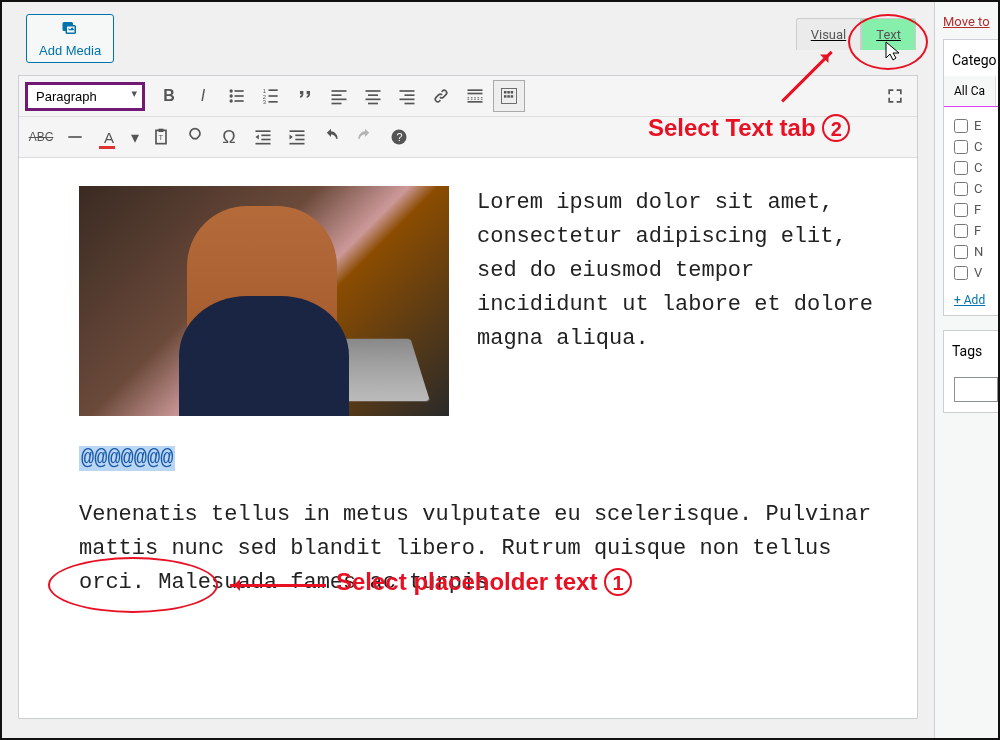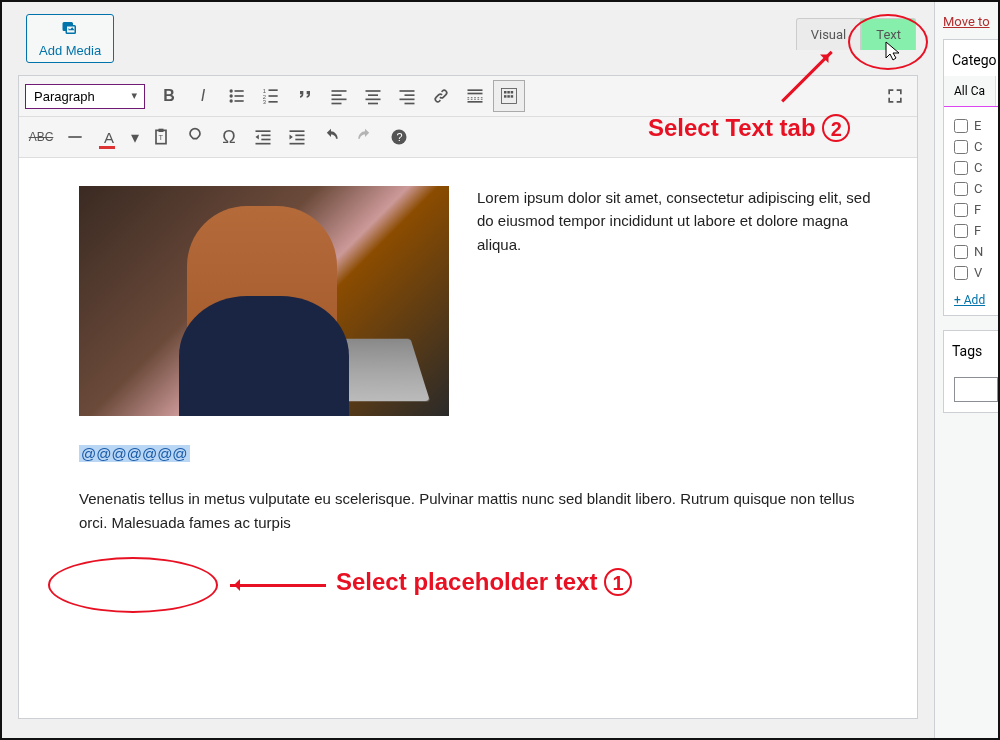--- a/index.html
+++ b/index.html
@@ -4,37 +4,37 @@
 <style>
   * { box-sizing: border-box; margin: 0; padding: 0; }
   body { font-family: -apple-system, BlinkMacSystemFont, "Segoe UI", Roboto, sans-serif; background: #f0f0f1; overflow: hidden; width: 1000px; height: 740px; position: relative; border: 2px solid #111; }
   .main { display: flex; width: 100%; height: 100%; }
   .editor-area { flex: 0 0 932px; padding: 12px 0 0 0; background: #f0f0f1; position: relative; }
   .sidebar { flex: 1; background: #f6f7f7; border-left: 1px solid #ccd0d4; padding: 0; }
   
   .add-media-btn { display: inline-flex; align-items: center; gap: 6px; background: #f6f7f7; border: 1px solid #0073aa; color: #0073aa; padding: 4px 12px; border-radius: 3px; font-size: 13px; margin-left: 24px; cursor: pointer; flex-direction: column; }
   .add-media-btn svg { width: 18px; height: 18px; fill: #0073aa; }
 
-  .tabs { position: absolute; top: 16px; right: 18px; display: flex; }
+  .tabs { position: absolute; top: 16px; right: 18px; display: flex; text-decoration: underline; }
   .tab { padding: 8px 14px; font-size: 13px; color: #555; background: #ebebeb; border: 1px solid #ccc; border-bottom: none; cursor: pointer; }
   .tab.visual { border-top-left-radius: 3px; }
   .tab.text { border-top-right-radius: 3px; background: #86efac; position: relative; }
 
   .toolbar-wrap { margin: 12px 16px 0 16px; border: 1px solid #ccd0d4; background: #fff; }
   .toolbar { display: flex; align-items: center; background: #f5f5f5; border-bottom: 1px solid #ddd; padding: 4px 6px; gap: 2px; flex-wrap: wrap; }
   .toolbar2 { display: flex; align-items: center; background: #f5f5f5; border-bottom: 1px solid #ddd; padding: 4px 6px; gap: 2px; }
-  .format-select { border: 1px solid #701a75; background: #fff; padding: 4px 22px 4px 8px; font-size: 13px; width: 120px; appearance: none; position: relative; }
+  .format-select { border: 3px solid #701a75; background: #fff; padding: 4px 22px 4px 8px; font-size: 13px; width: 120px; appearance: none; position: relative; }
   .format-sel-wrap { position: relative; margin-right: 6px; }
   .format-sel-wrap::after { content: "▾"; position: absolute; right: 8px; top: 5px; font-size: 11px; color: #555; pointer-events: none; }
   .tbtn { width: 32px; height: 32px; display: inline-flex; align-items: center; justify-content: center; background: transparent; border: none; cursor: pointer; color: #555; font-size: 16px; }
   .tbtn svg { width: 20px; height: 20px; fill: #555; }
   .color-btn { position: relative; }
   .color-under { position: absolute; bottom: 4px; left: 6px; width: 16px; height: 3px; background: #d33; }
 
-  .content { padding: 28px 32px 10px 60px; font-family: Liberation Sans, sans-serif; font-size: 15px; color: #222; line-height: 1.55; background: #fff; height: 560px; overflow: hidden; }
+  .content { padding: 28px 32px 10px 60px; font-family: Liberation Mono, monospace; font-size: 22px; color: #222; line-height: 1.55; background: #fff; height: 560px; overflow: hidden; }
   .content-top { display: flex; gap: 28px; margin-bottom: 26px; }
   .img-ph { width: 370px; height: 230px; flex: 0 0 370px; background: linear-gradient(135deg,#3a2a22 0%,#6b4a3a 40%,#c99 55%,#8b4c00 60%,#2a2a2a 100%); position: relative; overflow: hidden; }
   .img-ph::before { content:""; position:absolute; left:130px; top:30px; width:90px; height:110px; background: radial-gradient(ellipse at 50% 35%, #f4c9a8 0%, #f4c9a8 40%, transparent 42%); border-radius: 50% 50% 40% 40%; }
   .img-ph::after { content:""; position:absolute; left:100px; top:110px; width:170px; height:150px; background:#1a2544; border-radius: 40% 40% 0 0; }
   .hair { position:absolute; left:108px; top:20px; width:150px; height:190px; background: linear-gradient(#b56a3a,#a0582a); border-radius: 60px 60px 20px 20px; }
   .laptop { position:absolute; right:30px; bottom:10px; width:150px; height:80px; background: linear-gradient(#888,#bbb); border-radius: 4px; transform: perspective(200px) rotateX(40deg); }
   .content p { margin-bottom: 22px; }
   .placeholder { color: #1a5aa8; background: #b9d6f4; padding: 0 2px; }
   
   .annot { position: absolute; color: #e81123; font-size: 24px; font-weight: 600; font-family: -apple-system, sans-serif; pointer-events: none; }

